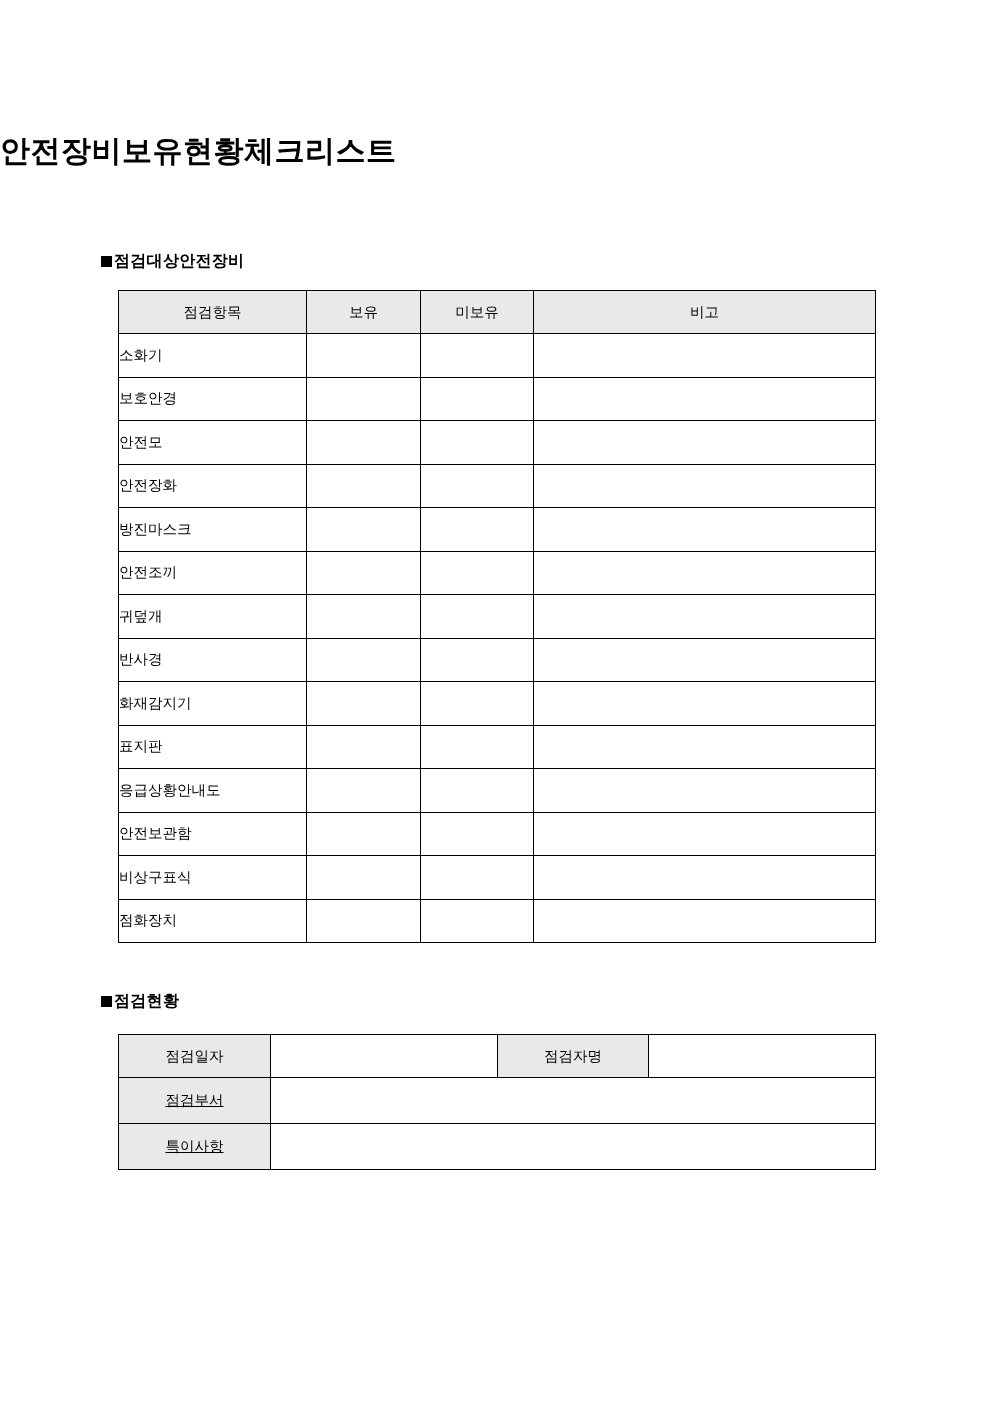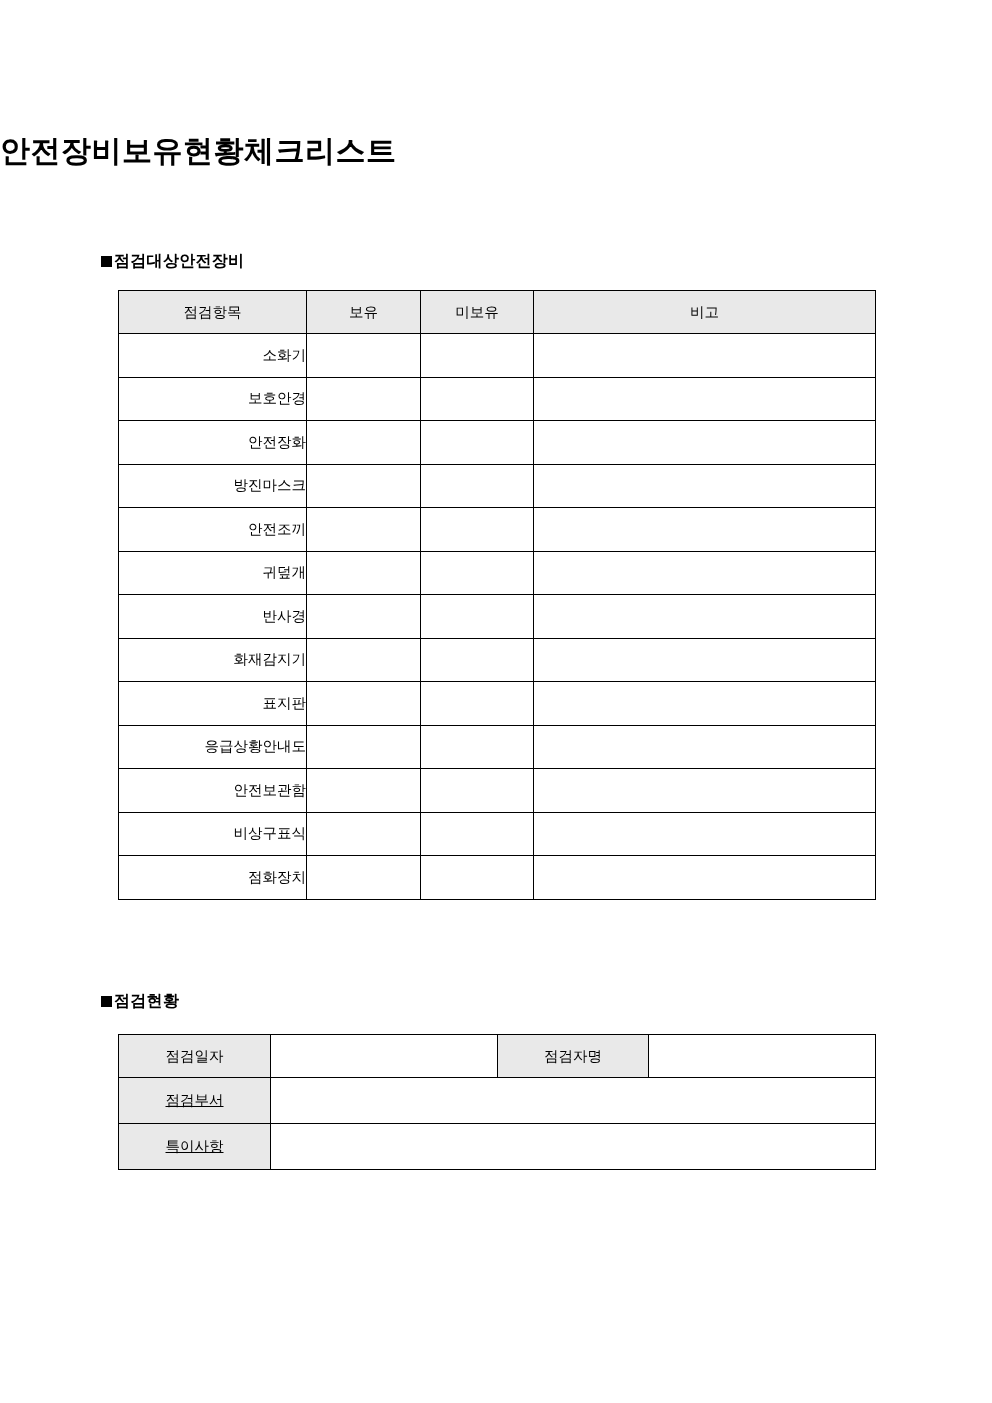--- a/index.html
+++ b/index.html
@@ -69,21 +69,21 @@
     padding: 0;
     font-weight: normal;
     vertical-align: middle;
   }
   .head-cell {
     background: #e9e9e9;
     text-align: center;
     font-size: 14.5px;
   }
   .item-cell {
-    text-align: right;
+    text-align: left;
     padding-left: 11px;
     font-size: 14.5px;
   }
   .blank-cell {
     background: #ffffff;
   }
 
   
   #equipment-table {
     left: 118px;
@@ -148,20 +148,26 @@
         <td class="blank-cell"></td>
         <td class="blank-cell"></td>
       </tr>
       <tr class="item-row">
         <td class="item-cell">보호안경</td>
         <td class="blank-cell"></td>
         <td class="blank-cell"></td>
         <td class="blank-cell"></td>
       </tr>
       <tr class="item-row">
+        <td class="item-cell">안전모</td>
+        <td class="blank-cell"></td>
+        <td class="blank-cell"></td>
+        <td class="blank-cell"></td>
+      </tr>
+      <tr class="item-row">
         <td class="item-cell">안전장화</td>
         <td class="blank-cell"></td>
         <td class="blank-cell"></td>
         <td class="blank-cell"></td>
       </tr>
       <tr class="item-row">
         <td class="item-cell">방진마스크</td>
         <td class="blank-cell"></td>
         <td class="blank-cell"></td>
         <td class="blank-cell"></td>

